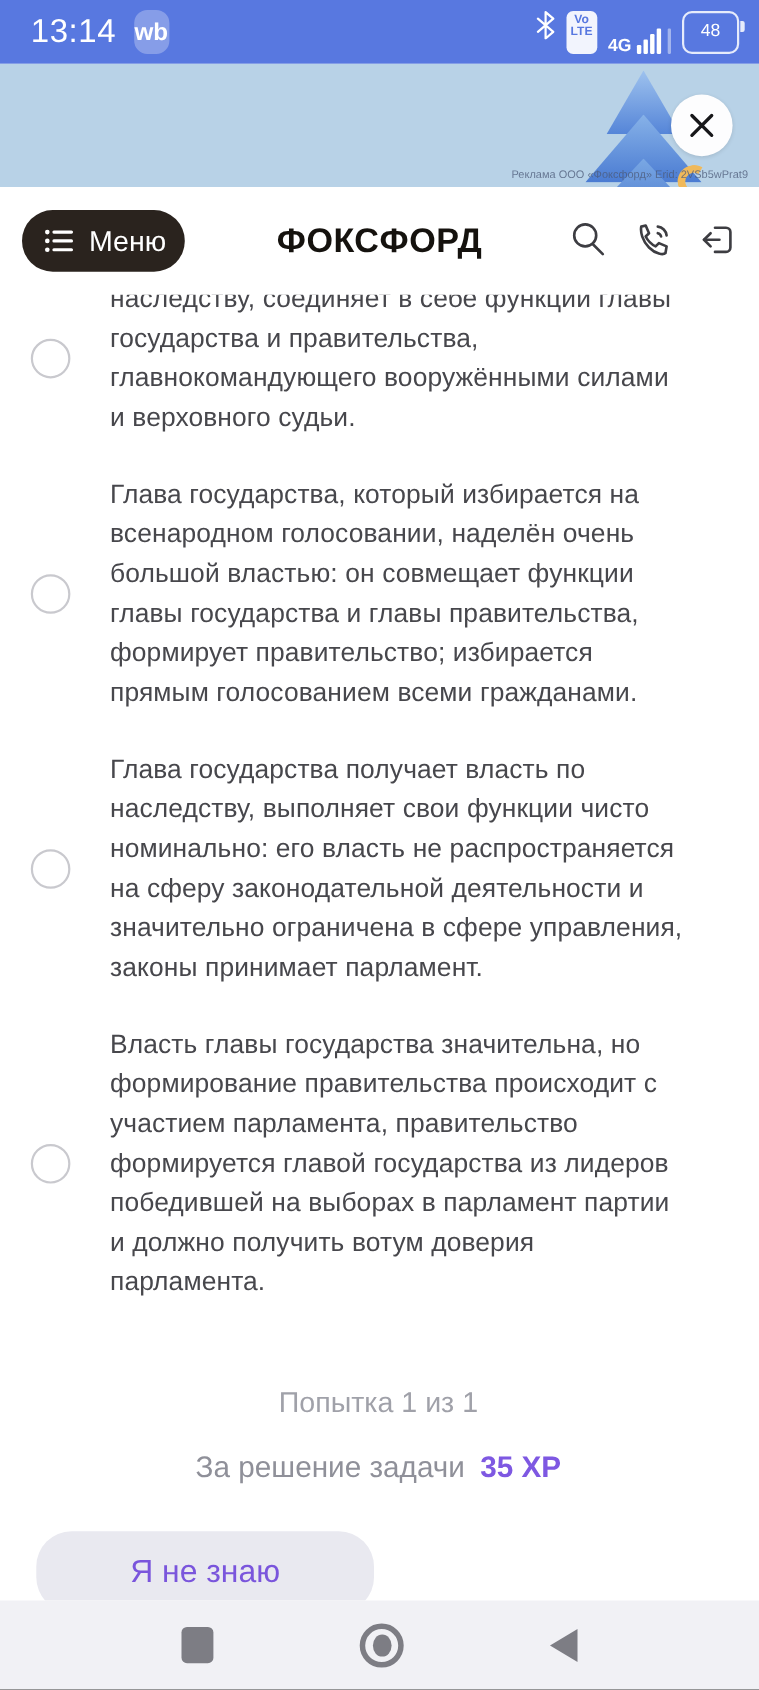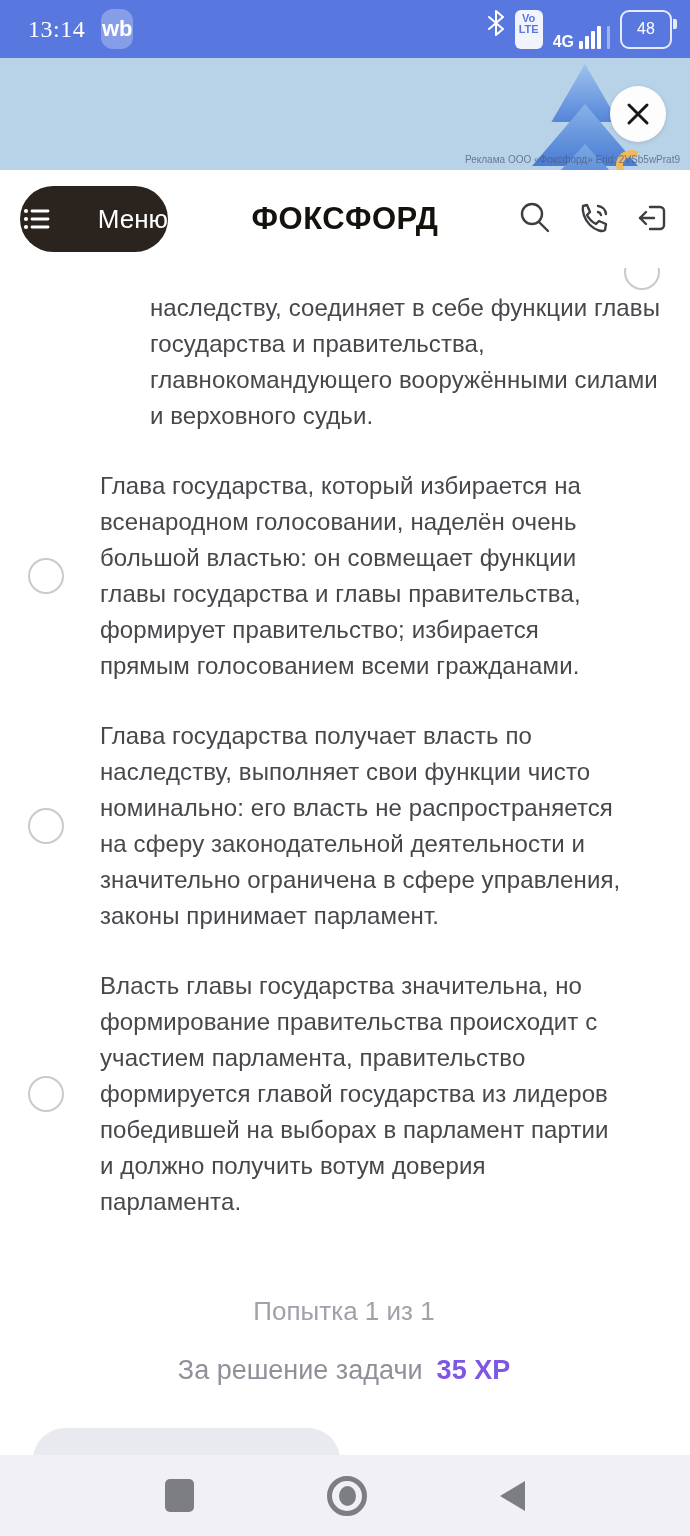--- a/index.html
+++ b/index.html
@@ -9,21 +9,21 @@
     position:relative; width:690px; height:1536px; margin:0 auto;
     background:#ffffff; overflow:hidden;
   }
 
   
   .status-bar {
     position:absolute; top:0; left:0; right:0; height:58px;
     background:#5878e0; color:#fff;
     display:flex; align-items:center; padding:0 18px 0 28px;
   }
-  .sb-time { font-size:24px; font-weight:400; letter-spacing:.5px;font-family:Liberation Serif, serif; }
+  .sb-time { font-size:30px; font-weight:400; letter-spacing:.5px; }
   .sb-app {
     margin-left:16px; width:32px; height:40px; border-radius:12px;
     background:rgba(255,255,255,.28); display:flex; align-items:center; justify-content:center;
     font-size:22px; font-weight:700; color:#fff;
   }
   .sb-right { margin-left:auto; display:flex; gap:10px; }
   .sb-volte {
     background:rgba(255,255,255,.92); color:#5878e0; border-radius:6px;
     font-size:11px; font-weight:700; line-height:11px; padding:3px 4px; text-align:center;
   }
@@ -82,39 +82,39 @@
   .banner-disclaimer {
     position:absolute; right:10px; bottom:5px; font-size:10px; color:#4c5a78; opacity:.75;
   }
 
   
   .header {
     position:absolute; top:170px; left:0; right:0; height:98px; background:#fff;
     display:flex; align-items:center; padding:0 20px;
   }
   .menu-btn {
-    width:148px; height:66px; border-radius:34px; background:#2a231e; border:none;
-    display:flex; align-items:center; justify-content:space-between; gap:12px; cursor:pointer;
+    width:148px; height:56px; border-radius:34px; background:#2a231e; border:none;
+    display:flex; align-items:center; justify-content:center; gap:12px; cursor:pointer;
   }
   .menu-label { color:#fff; font-size:26px; font-weight:400; }
   .logo {
     position:absolute; left:50%; transform:translateX(-50%);
     font-size:31px; font-weight:900; letter-spacing:.5px; color:#15120e;
   }
   .header-actions { margin-left:auto; display:flex; align-items:center; gap:20px; }
   .icon-btn { background:none; border:none; padding:0; cursor:pointer; display:block; }
 
   
   .content {
     position:absolute; top:268px; left:0; right:0; height:1187px;
     background:#fff; overflow:hidden; padding:0 30px 0 28px;
   }
   .option { display:flex; align-items:center; }
   .option + .option { margin-top:34px; }
-  .option.clipped { margin-top:-14px; align-items:flex-end;flex-direction:column; }
+  .option.clipped { margin-top:-14px; align-items:center; }
   .radio {
     flex:0 0 36px; width:36px; height:36px; border-radius:50%;
     border:2px solid #c9c9ce; background:#fff; cursor:pointer;
   }
   .option-text {
     margin-left:36px; font-size:24px; line-height:36px; color:#47474c;
     white-space:pre-line; letter-spacing:.1px;
   }
   .attempt {
     margin-top:76px; text-align:center; font-size:26px; color:#a0a1a9;

